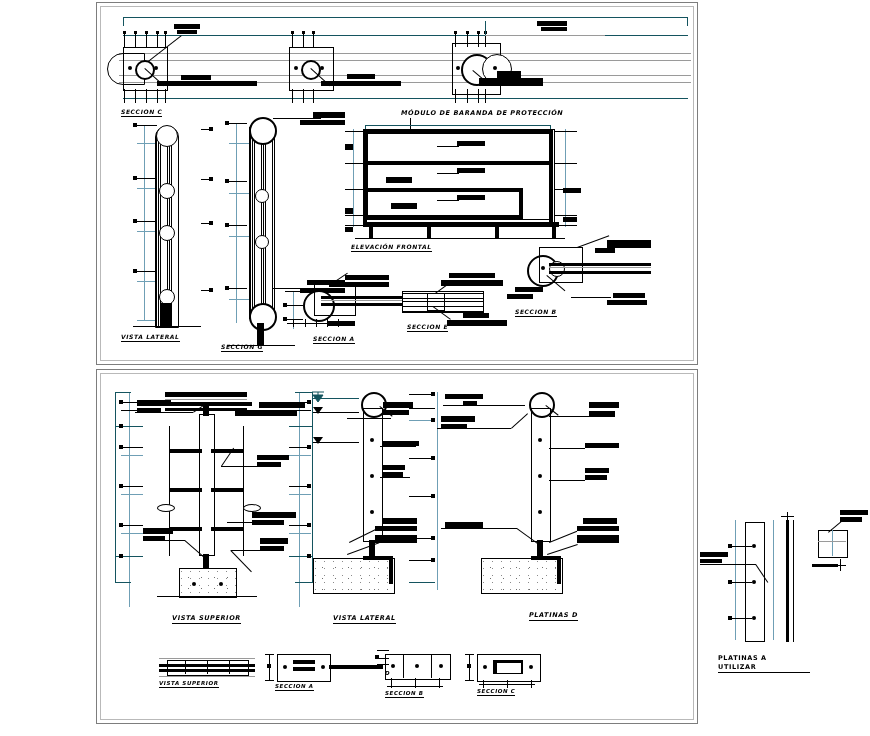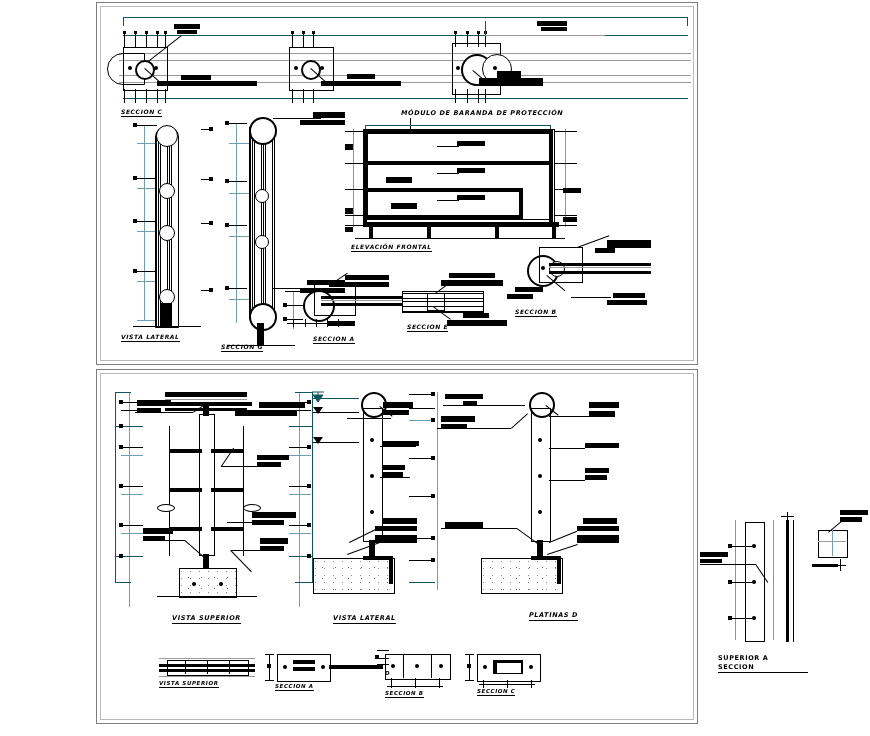--- a/index.html
+++ b/index.html
@@ -598,17 +598,17 @@
     <div class="box" style="left:118px;top:22px;width:28px;height:26px;"></div>
     <div class="ln vl sblue" style="left:132px;top:22px;width:1px;height:26px;"></div>
     <div class="ln hl gr" style="left:118px;top:33px;width:28px;height:1px;"></div>
     <div class="blob" style="left:140px;top:2px;width:28px;height:5px;"></div>
     <div class="blob" style="left:140px;top:9px;width:22px;height:5px;"></div>
     <div class="ln" style="left:128px;top:24px;width:18px;height:1px;transform:rotate(-40deg);transform-origin:0 0;"></div>
     <div class="boxf" style="left:112px;top:56px;width:26px;height:3px;"></div>
     <div class="ln vl" style="left:140px;top:51px;width:1px;height:12px;"></div>
     <div class="ln hl" style="left:138px;top:57px;width:8px;height:1px;"></div>
 
-    <div class="lbl t65" style="left:18px;top:146px;">SUPERIOR A</div>
-    <div class="lbl t65 u" style="left:18px;top:155px;padding-right:54px;">SECCION</div>
+    <div class="lbl t65" style="left:18px;top:146px;">PLATINAS A</div>
+    <div class="lbl t65 u" style="left:18px;top:155px;padding-right:54px;">UTILIZAR</div>
   </div>
 
 </div>
 
 </body></html>

